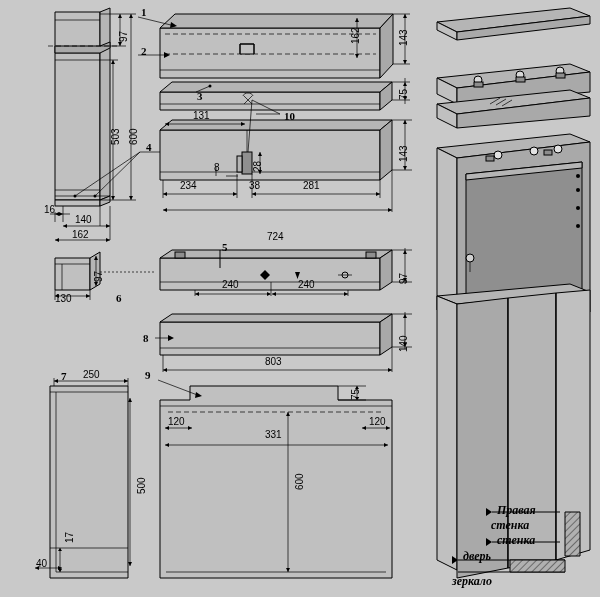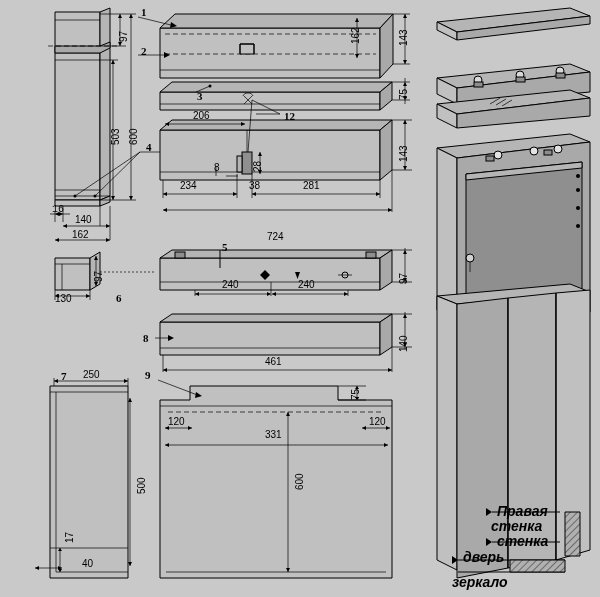--- a/index.html
+++ b/index.html
@@ -26,22 +26,22 @@
   .lbl{
     position:absolute;
     font-family:"Liberation Serif",serif;
     font-size:11px;
     font-weight:bold;
     color:#000;
     white-space:nowrap;
   }
   .cap{
     position:absolute;
-    font-family:Liberation Sans, sans-serif;
-    font-size:14px;
+    font-family:Liberation Serif, serif;
+    font-size:12px;
     font-weight:bold;
     font-style:italic;
     color:#000;
     white-space:nowrap;
   }
   svg{position:absolute;left:0;top:0;}
   .face{fill:#c0c0c0;stroke:#000;stroke-width:1;}
   .face2{fill:#b5b5b5;stroke:#000;stroke-width:1;}
   .face3{fill:#a9a9a9;stroke:#000;stroke-width:1;}
   .dark{fill:#8f8f8f;stroke:#000;stroke-width:1;}
@@ -370,59 +370,59 @@
 
 <div class="lbl" style="left:141px;top:6px;">1</div>
 <div class="lbl" style="left:141px;top:45px;">2</div>
 <div class="lbl" style="left:197px;top:90px;">3</div>
 <div class="lbl" style="left:146px;top:141px;">4</div>
 <div class="lbl" style="left:222px;top:241px;">5</div>
 <div class="lbl" style="left:116px;top:292px;">6</div>
 <div class="lbl" style="left:61px;top:370px;">7</div>
 <div class="lbl" style="left:143px;top:332px;">8</div>
 <div class="lbl" style="left:145px;top:369px;">9</div>
-<div class="lbl" style="left:284px;top:110px;">12</div>
+<div class="lbl" style="left:284px;top:110px;">10</div>
 
 <div class="dim v" style="left:399px;top:46px;">143</div>
 <div class="dim v" style="left:351px;top:44px;">162</div>
 <div class="dim v" style="left:399px;top:100px;">75</div>
 <div class="dim v" style="left:399px;top:162px;">143</div>
-<div class="dim" style="left:193px;top:111px;">206</div>
+<div class="dim" style="left:193px;top:111px;">131</div>
 <div class="dim" style="left:180px;top:181px;">234</div>
 <div class="dim" style="left:214px;top:163px;">8</div>
 <div class="dim v" style="left:253px;top:172px;">28</div>
 <div class="dim" style="left:249px;top:181px;">38</div>
 <div class="dim" style="left:303px;top:181px;">281</div>
 <div class="dim" style="left:267px;top:200px;margin-top:32px;">724</div>
 
 <div class="dim v" style="left:119px;top:42px;">97</div>
 <div class="dim v" style="left:111px;top:145px;">503</div>
 <div class="dim v" style="left:129px;top:145px;">600</div>
-<div class="dim" style="left:52px;top:205px;font-family:Liberation Mono, monospace;">16</div>
+<div class="dim" style="left:44px;top:205px;">16</div>
 <div class="dim" style="left:75px;top:215px;">140</div>
 <div class="dim" style="left:72px;top:230px;">162</div>
 
 <div class="dim v" style="left:94px;top:282px;">97</div>
 <div class="dim" style="left:55px;top:294px;">130</div>
 
 <div class="dim" style="left:222px;top:280px;">240</div>
 <div class="dim" style="left:298px;top:280px;">240</div>
 <div class="dim v" style="left:399px;top:284px;">97</div>
 <div class="dim v" style="left:399px;top:352px;">140</div>
-<div class="dim" style="left:265px;top:357px;">461</div>
+<div class="dim" style="left:265px;top:357px;">803</div>
 
 <div class="dim" style="left:83px;top:370px;">250</div>
 <div class="dim" style="left:168px;top:417px;">120</div>
 <div class="dim" style="left:369px;top:417px;">120</div>
 <div class="dim v" style="left:351px;top:400px;">75</div>
 <div class="dim" style="left:265px;top:430px;">331</div>
 <div class="dim v" style="left:295px;top:490px;">600</div>
 <div class="dim v" style="left:137px;top:494px;">500</div>
 <div class="dim v" style="left:65px;top:543px;">17</div>
-<div class="dim" style="left:36px;top:559px;margin-left:46px;">40</div>
+<div class="dim" style="left:36px;top:559px;">40</div>
 
 <div class="cap" style="left:497px;top:503px;">Правая</div>
 <div class="cap" style="left:491px;top:518px;">стенка</div>
 <div class="cap" style="left:497px;top:533px;">стенка</div>
 <div class="cap" style="left:463px;top:549px;">дверь</div>
 <div class="cap" style="left:452px;top:562px;margin-top:12px;">зеркало</div>
 
 </div>
 
 </body></html>

